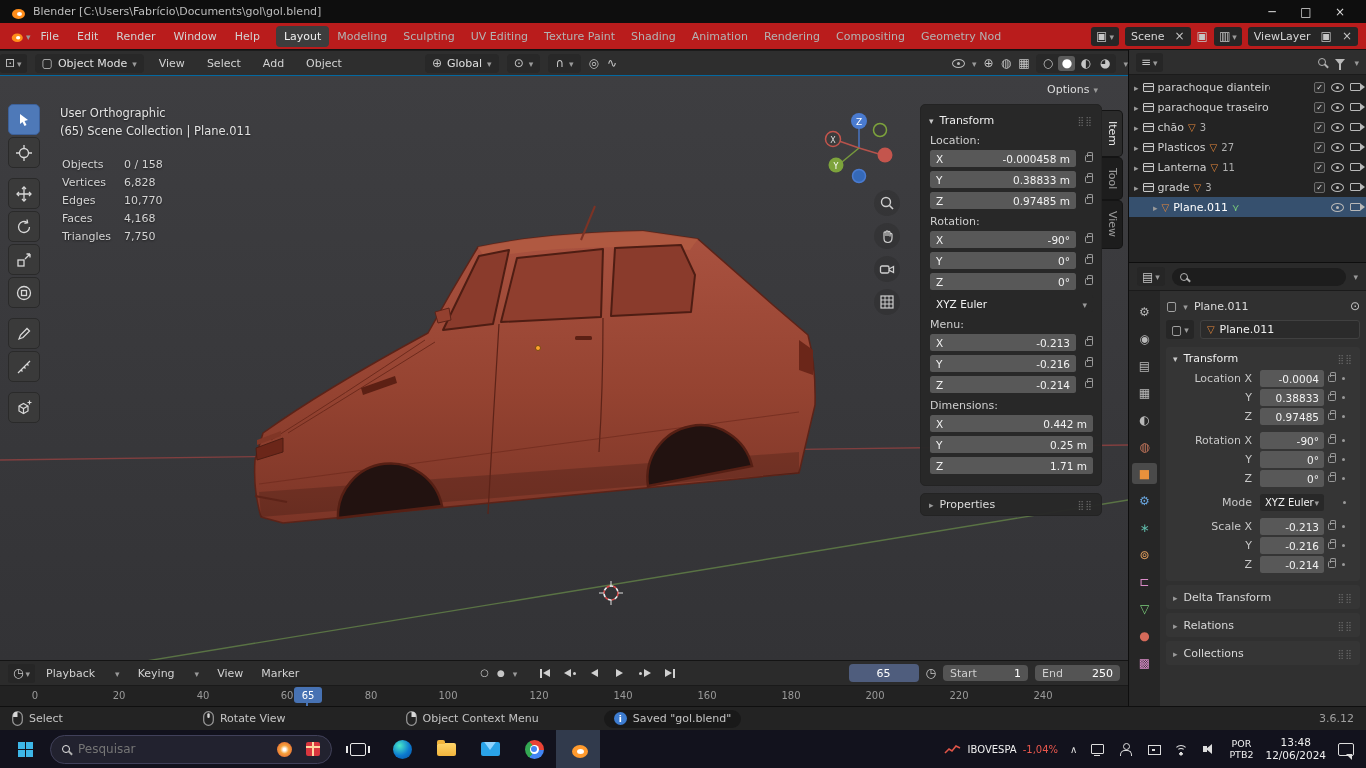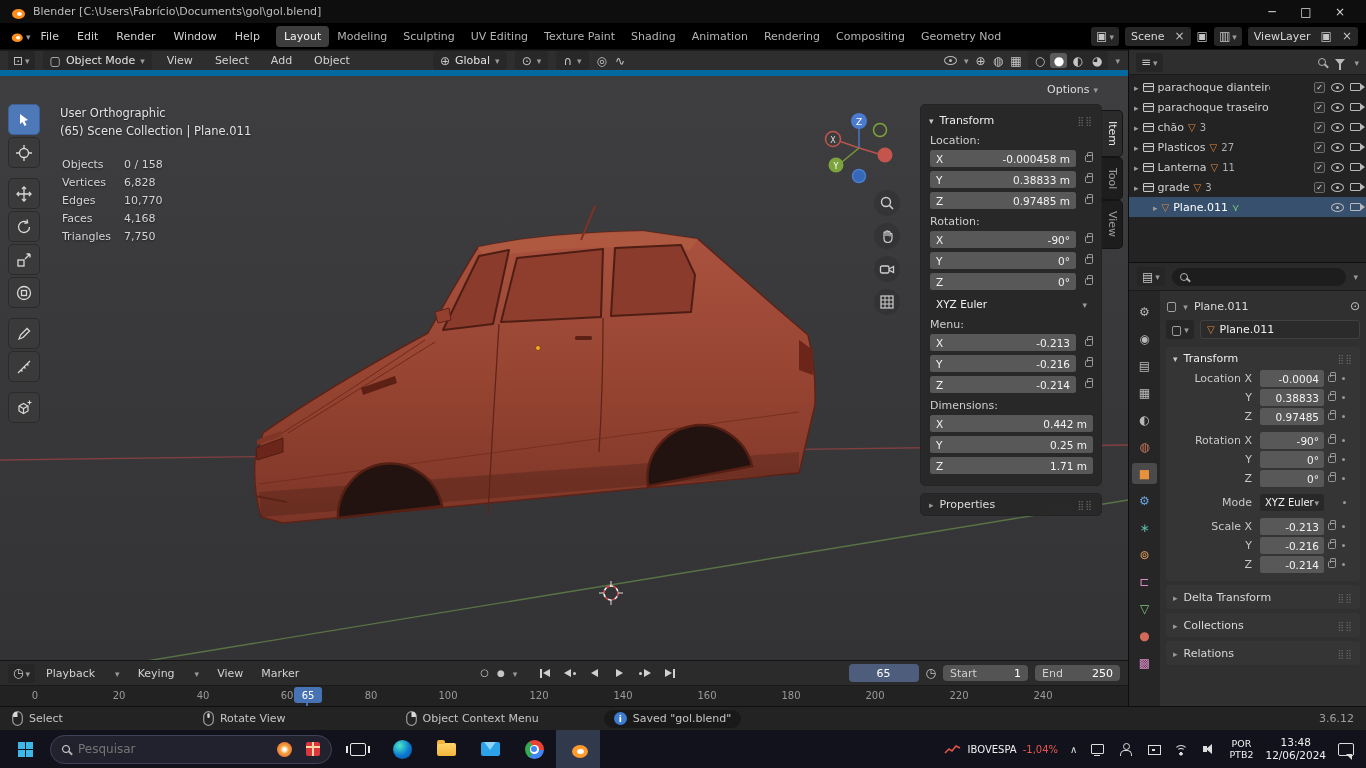--- a/index.html
+++ b/index.html
@@ -19,29 +19,29 @@
   .grip::before{content:'⣿⣿';color:#666;font-size:9px;letter-spacing:1px}
   
   .titlebar{position:absolute;top:0;left:0;right:0;height:23px;background:#0e0e0e;display:flex;align-items:center;padding:0 9px;gap:8px}
   .title-text{color:#bdbdbd;font-size:11px}
   .win-controls{margin-left:auto;display:flex}
   .win-controls span{width:34px;height:23px;display:flex;align-items:center;justify-content:center;color:#ddd;font-size:12px}
   .blogo{width:16px;height:14px;position:relative;display:inline-block}
   .blogo::before{content:'';position:absolute;right:0;bottom:0;width:13px;height:10px;background:#ff8d1a;border-radius:50%}
   .blogo::after{content:'';position:absolute;right:3px;bottom:3px;width:5px;height:4px;background:#fff;border-radius:50%}
   
-  .menubar{position:absolute;top:23px;left:0;right:0;height:27px;background:#000000;border-bottom:1px solid #121212;display:flex;align-items:center;padding:0 8px;gap:2px}
+  .menubar{position:absolute;top:23px;left:0;right:0;height:27px;background:#b91c1c;border-bottom:1px solid #121212;display:flex;align-items:center;padding:0 8px;gap:2px}
   .menu{padding:4px 8px;color:#d2d2d2}
   .ws-tabs{display:flex;margin-left:6px}
   .ws{padding:4px 8px;color:#b3b3b3;border-radius:4px}
   .ws.active{background:#3d3d3d;color:#efefef}
   .chip{display:flex;align-items:center;gap:10px;background:#262626;border-radius:3px;height:19px;padding:0 6px}
   .chip-mini{display:flex;align-items:center;gap:2px;background:#262626;border-radius:3px;height:19px;padding:0 5px}
   
-  .toolheader{position:absolute;top:51px;left:0;width:1128px;height:25px;background:#2e2e2e;border-bottom:6px solid #0369a1;display:flex;align-items:center;padding:0 8px;gap:8px}
+  .toolheader{position:absolute;top:51px;left:0;width:1128px;height:25px;background:#2e2e2e;border-bottom:1px solid #0369a1;display:flex;align-items:center;padding:0 0;gap:8px}
   .pill{display:flex;align-items:center;gap:5px;background:#282828;border-radius:4px;height:19px;padding:0 7px;color:#e0e0e0}
   .thmenu{padding:3px 7px;color:#d2d2d2}
   .shgroup{display:flex;align-items:center;gap:2px;background:#282828;border-radius:4px;padding:1px 3px;height:19px}
   .shgroup .g{width:17px;height:15px;border-radius:3px}
   .shgroup .g.on{background:#5b5b5b;color:#fff}
   
   .viewport{position:absolute;top:76px;left:0;width:1128px;height:584px;overflow:hidden;background:linear-gradient(180deg,#3e3e41 0%,#38383b 55%,#333336 100%)}
   .vinfo{position:absolute;left:60px;top:28px;color:#e2e2e2;font-size:11.5px;line-height:18px;text-shadow:0 1px 2px rgba(0,0,0,.55)}
   .vstats{position:absolute;left:62px;top:80px;color:#d4d4d4;font-size:11px;line-height:18px;text-shadow:0 1px 2px rgba(0,0,0,.5)}
   .vstats .srow{display:flex}
@@ -841,26 +841,26 @@
             <span class="adot"></span>
           </div>
       </div>
       <div class="csec">
           <span class="cr"></span>
           <span>Delta Transform</span>
           <span class="grip"></span>
         </div>
       <div class="csec">
           <span class="cr"></span>
-          <span>Collections</span>
+          <span>Relations</span>
           <span class="grip"></span>
         </div>
       <div class="csec">
           <span class="cr"></span>
-          <span>Relations</span>
+          <span>Collections</span>
           <span class="grip"></span>
         </div>
     </div>
   </div>
 
   <div class="timeline">
     <div class="tl-head">
       <div class="chip-mini">
           <span class="g g-tl"></span>
           <span class="cd"></span>

